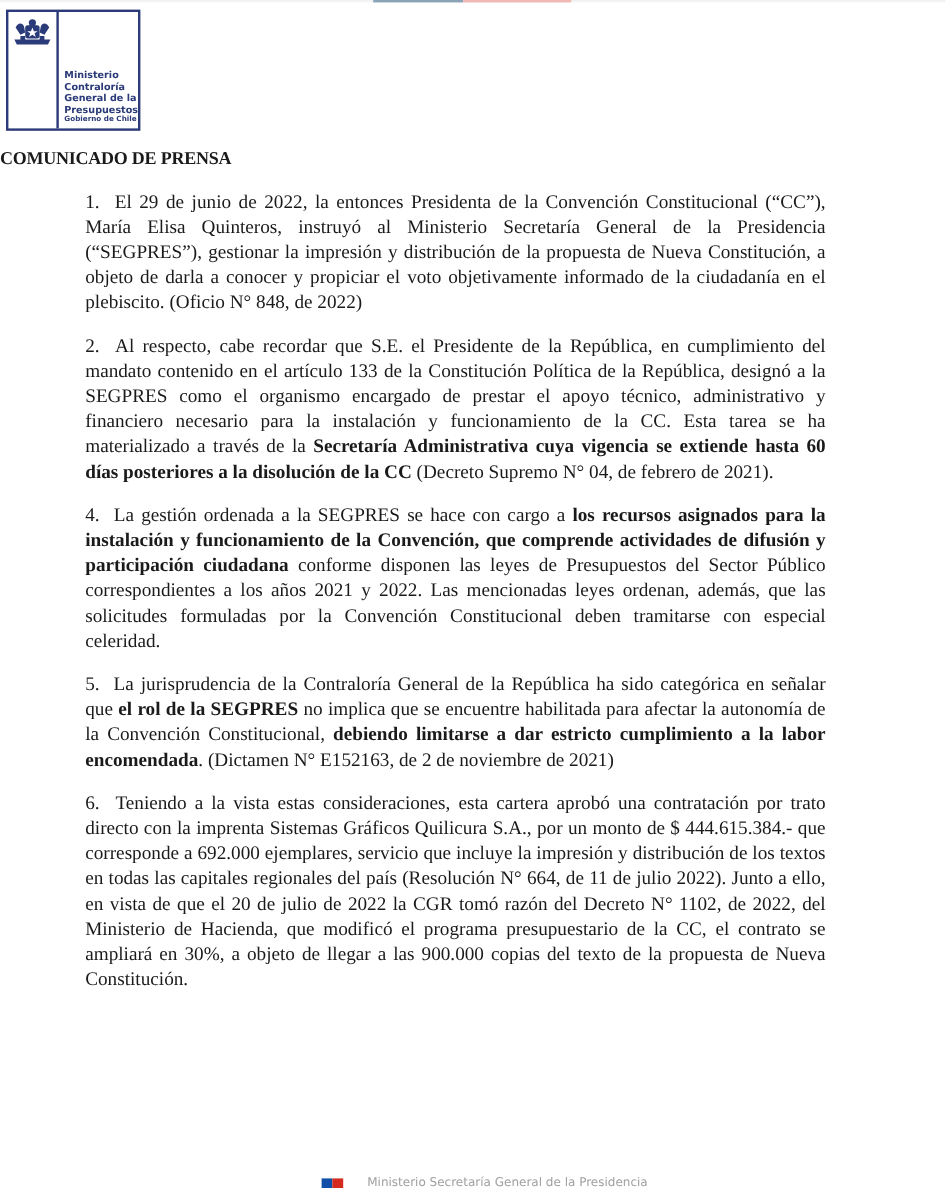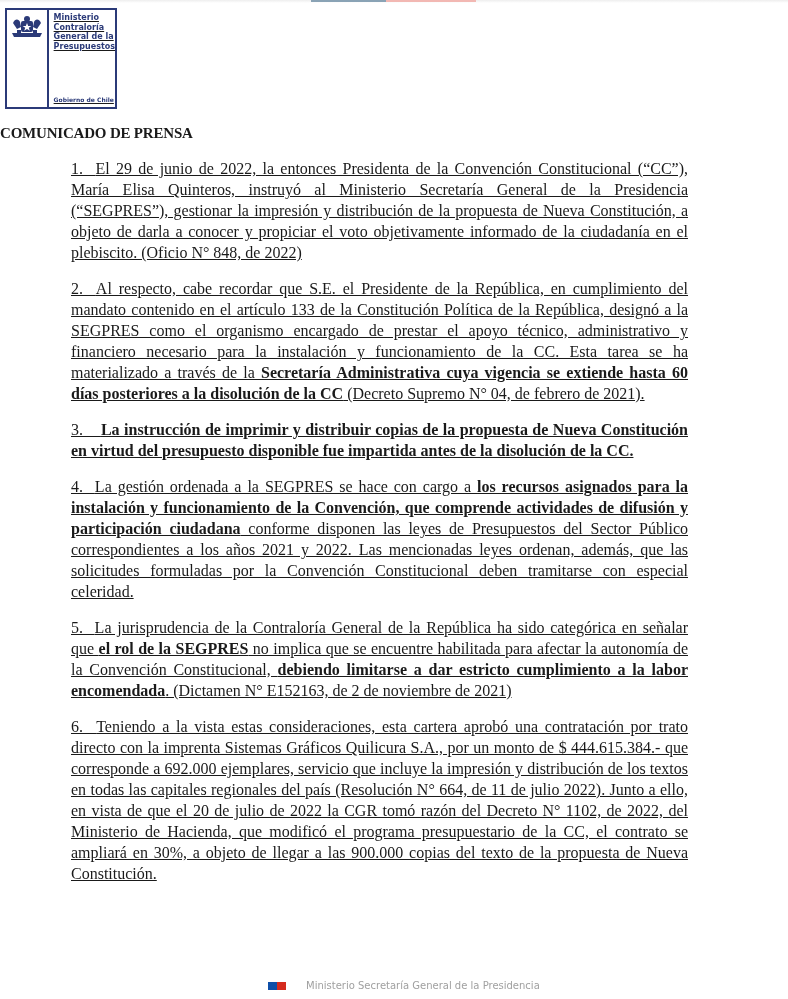--- a/index.html
+++ b/index.html
@@ -10,35 +10,35 @@
   .topbar { position: absolute; top: 0; left: 311px; width: 165px; height: 2px; display: flex; }
   .topbar .seg-blue { width: 75px; height: 2px; }
   .topbar .seg-red { flex: 1; height: 2px; }
   .topshade { position: absolute; top: 0; left: 0; right: 0; height: 3px; background: linear-gradient(#eeeeee, #ffffff); }
 
   .logo-box {
     position: absolute; left: 5px; top: 8px; width: 112px; height: 101px;
     border: 2px solid #2b3a78; box-sizing: border-box; display: flex;
   }
   .logo-left { width: 46px; border-right: 2px solid #2b3a78; display: flex; justify-content: center; padding-top: 5px; }
-  .logo-right { flex: 1; padding: 3px 0 0 5px; display: flex; flex-direction: column; justify-content: space-between; text-decoration: underline; }
+  .logo-right { flex: 1; padding: 3px 0 0 5px; display: flex; flex-direction: column; justify-content: flex-end; }
   .logo-title {
     font-family: "DejaVu Sans", sans-serif; font-weight: bold; font-size: 8px; line-height: 9.5px; color: #2b3a78;
   }
   .logo-title span { display: block; }
   .logo-gov { font-family: "DejaVu Sans", sans-serif; font-weight: bold; font-size: 6px; color: #2b3a78; padding-bottom: 4px; }
 
   .doc-title {
     position: absolute; top: 125px; left: 0; width: 760px; text-align: left;
     font-weight: bold; font-size: 15px; letter-spacing: -0.2px;
   }
 
   .body-text { position: absolute; left: 71px; top: 158px; width: 617px; }
   .para {
-    font-size: 16px; line-height: 21px; text-align: justify; margin: 0 0 15px 0; text-decoration: underline;
+    font-size: 16px; line-height: 21px; text-align: justify; margin: 0 0 15px 0;
   }
   .para b { font-weight: bold; }
 
   .footer {
     position: absolute; top: 980px; left: 268px; display: flex; align-items: center;
     font-family: "DejaVu Sans", sans-serif; font-size: 10px; color: #a0a0a0; gap: 12px;
   }
   .flag { display: flex; margin-right: 8px; }
   .flag .f-blue { width: 9px; height: 8px; }
   .flag .f-red { width: 9px; height: 8px; }
@@ -76,21 +76,20 @@
     </div>
     <div class="logo-gov">Gobierno de Chile</div>
   </div>
 </div>
 
 <div class="doc-title">COMUNICADO DE PRENSA</div>
 
 <div class="body-text" id="doc-body">
     <p class="para"><span>1.</span>&nbsp; <span>El 29 de junio de 2022, la entonces Presidenta de la Convención Constitucional (“CC”), María Elisa Quinteros, instruyó al Ministerio Secretaría General de la Presidencia (“SEGPRES”), gestionar la impresión y distribución de la propuesta de Nueva Constitución, a objeto de darla a conocer y propiciar el voto objetivamente informado de la ciudadanía en el plebiscito. (Oficio N° 848, de 2022)</span></p>
     <p class="para"><span>2.</span>&nbsp; <span>Al respecto, cabe recordar que S.E. el Presidente de la República, en cumplimiento del mandato contenido en el artículo 133 de la Constitución Política de la República, designó a la SEGPRES como el organismo encargado de prestar el apoyo técnico, administrativo y financiero necesario para la instalación y funcionamiento de la CC. Esta tarea se ha materializado a través de la </span><b>Secretaría Administrativa cuya vigencia se extiende hasta 60 días posteriores a la disolución de la CC</b><span> (Decreto Supremo N° 04, de febrero de 2021).</span></p>
-    <p class="para"><span>3.</span>&nbsp;&nbsp;&nbsp; <b>La instrucción de imprimir y distribuir copias de la propuesta de Nueva Constitución en virtud del presupuesto disponible fue impartida antes de la disolución de la CC.</b></p>
     <p class="para"><span>4.</span>&nbsp; <span>La gestión ordenada a la SEGPRES se hace con cargo a </span><b>los recursos asignados para la instalación y funcionamiento de la Convención, que comprende actividades de difusión y participación ciudadana</b><span> conforme disponen las leyes de Presupuestos del Sector Público correspondientes a los años 2021 y 2022. Las mencionadas leyes ordenan, además, que las solicitudes formuladas por la Convención Constitucional deben tramitarse con especial celeridad.</span></p>
     <p class="para"><span>5.</span>&nbsp; <span>La jurisprudencia de la Contraloría General de la República ha sido categórica en señalar que </span><b>el rol de la SEGPRES</b><span> no implica que se encuentre habilitada para afectar la autonomía de la Convención Constitucional, </span><b>debiendo limitarse a dar estricto cumplimiento a la labor encomendada</b><span>. (Dictamen N° E152163, de 2 de noviembre de 2021)</span></p>
     <p class="para"><span>6.</span>&nbsp; <span>Teniendo a la vista estas consideraciones, esta cartera aprobó una contratación por trato directo con la imprenta Sistemas Gráficos Quilicura S.A., por un monto de $ 444.615.384.- que corresponde a 692.000 ejemplares, servicio que incluye la impresión y distribución de los textos en todas las capitales regionales del país (Resolución N° 664, de 11 de julio 2022). Junto a ello, en vista de que el 20 de julio de 2022 la CGR tomó razón del Decreto N° 1102, de 2022, del Ministerio de Hacienda, que modificó el programa presupuestario de la CC, el contrato se ampliará en 30%, a objeto de llegar a las 900.000 copias del texto de la propuesta de Nueva Constitución.</span></p>
   </div>
 
 <div class="footer">
   <div class="flag">
     <div class="f-blue" style="background:#0f4fa8"></div>
     <div class="f-red" style="background:#d52b1e"></div>
   </div>

